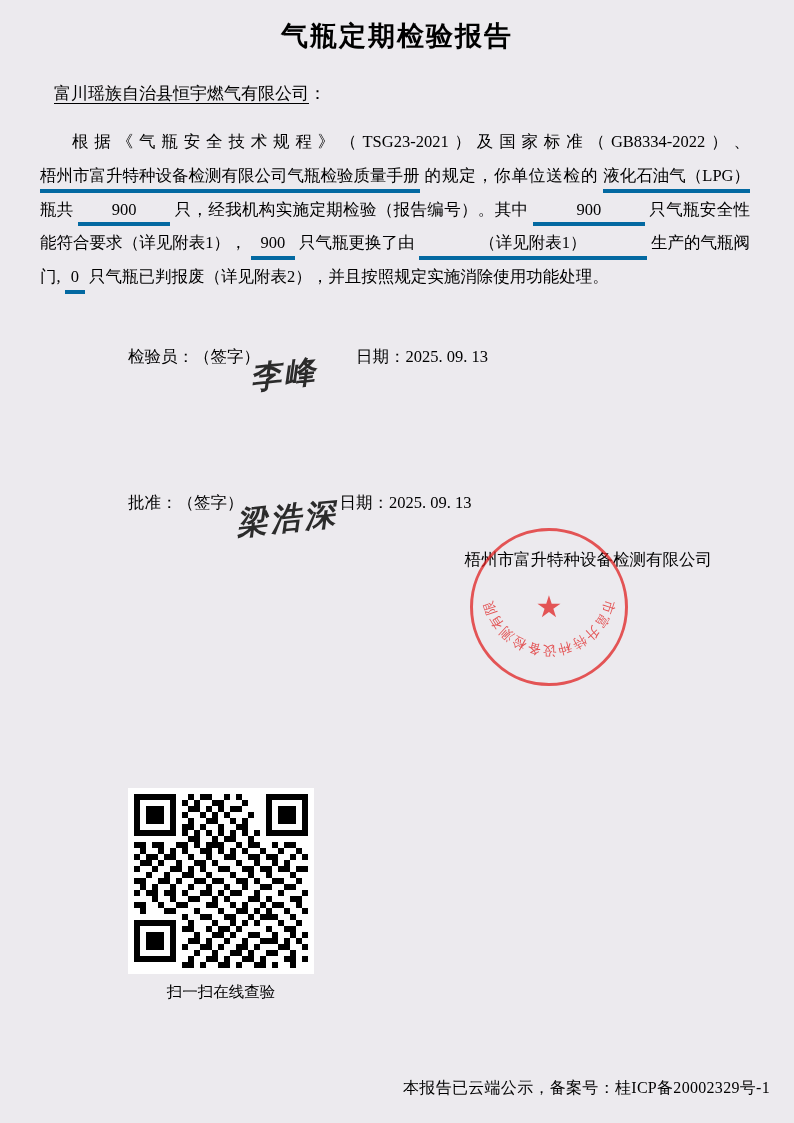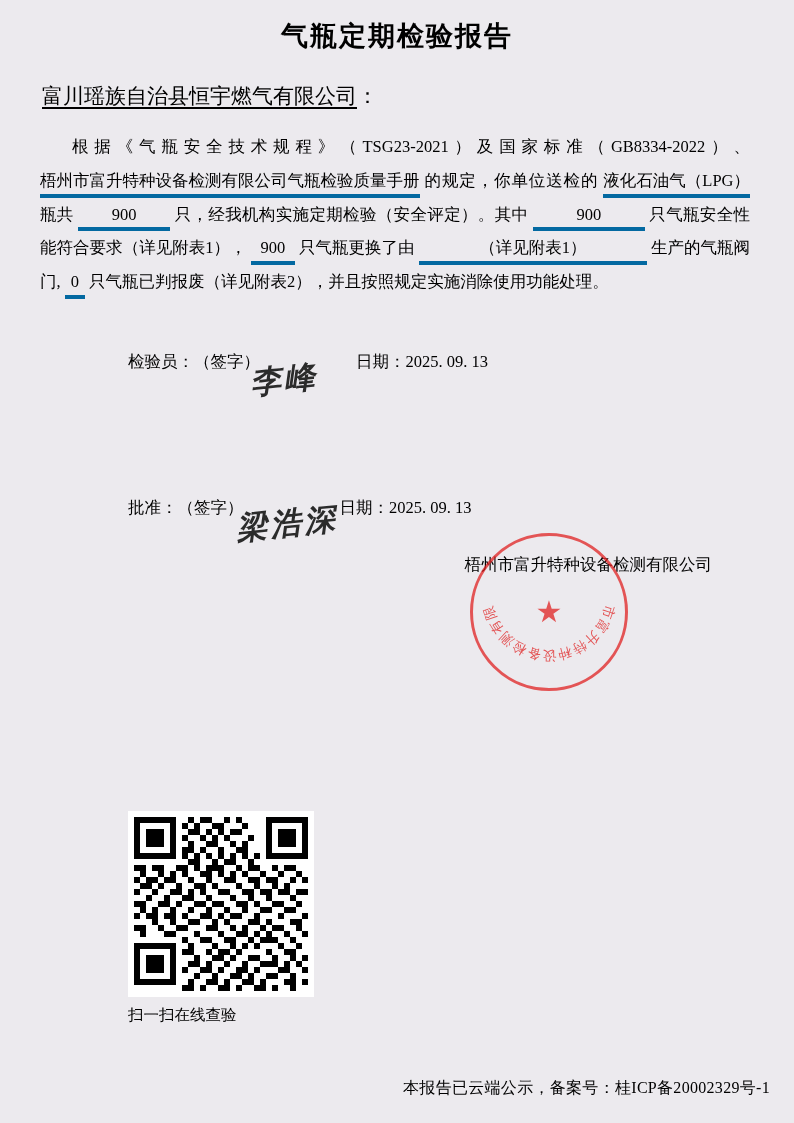--- a/index.html
+++ b/index.html
@@ -33,22 +33,23 @@
   }
   .report-no {
     text-align: right;
     font-size: 17px;
     margin-top: 16px;
     padding-right: 22px;
     letter-spacing: 0.5px;
   }
   .addressee {
     margin-top: 28px;
-    font-size: 21px;
+    font-size: 17px;
     padding-left: 2px;
+    margin-left: 12px;
   }
   .addressee .u {
     text-decoration: underline;
     text-underline-offset: 4px;
   }
   .body-text {
     margin-top: 20px;
     font-size: 16.5px;
     line-height: 2.05;
     text-align: justify;
@@ -145,21 +146,22 @@
     width: 100%;
     text-align: center;
     bottom: 20px;
     font-size: 13.5px;
     letter-spacing: 1px;
   }
 
   .qr-wrap {
     position: absolute;
     left: 128px;
-    top: 811px;
+    top: 788px;
+    text-align: center;
   }
   .qr {
     width: 186px;
     height: 186px;
     background: #fff;
     padding: 6px;
     box-sizing: border-box;
   }
   .qr svg { display: block; }
   .qr-caption {
@@ -187,21 +189,21 @@
     <span class="u">富川瑶族自治县恒宇燃气有限公司</span><span>：</span>
   </div>
 
   <div class="body-text">
     <span style="margin-left:32px;">根据《气瓶安全技术规程》（TSG23-2021）及国家标准（GB8334-2022）、</span>
     <span class="ul w-long">梧州市富升特种设备检测有限公司气瓶检验质量手册</span>
     <span>的规定，你单位送检的</span>
     <span class="ul w-med">液化石油气（LPG）</span>
     <span>瓶共</span>
     <span class="ul w-num">900</span>
-    <span>只，经我机构实施定期检验（安全评定）。其中</span>
+    <span>只，经我机构实施定期检验（报告编号）。其中</span>
     <span class="ul w-num2">900</span>
     <span>只气瓶安全性能符合要求（详见附表1），</span>
     <span class="ul w-small">900</span>
     <span>只气瓶更换了由</span>
     <span class="ul w-valve">（详见附表1）</span>
     <span>生产的气瓶阀门,</span>
     <span class="ul w-zero">0</span>
     <span>只气瓶已判报废（详见附表2），并且按照规定实施消除使用功能处理。</span>
   </div>
 

